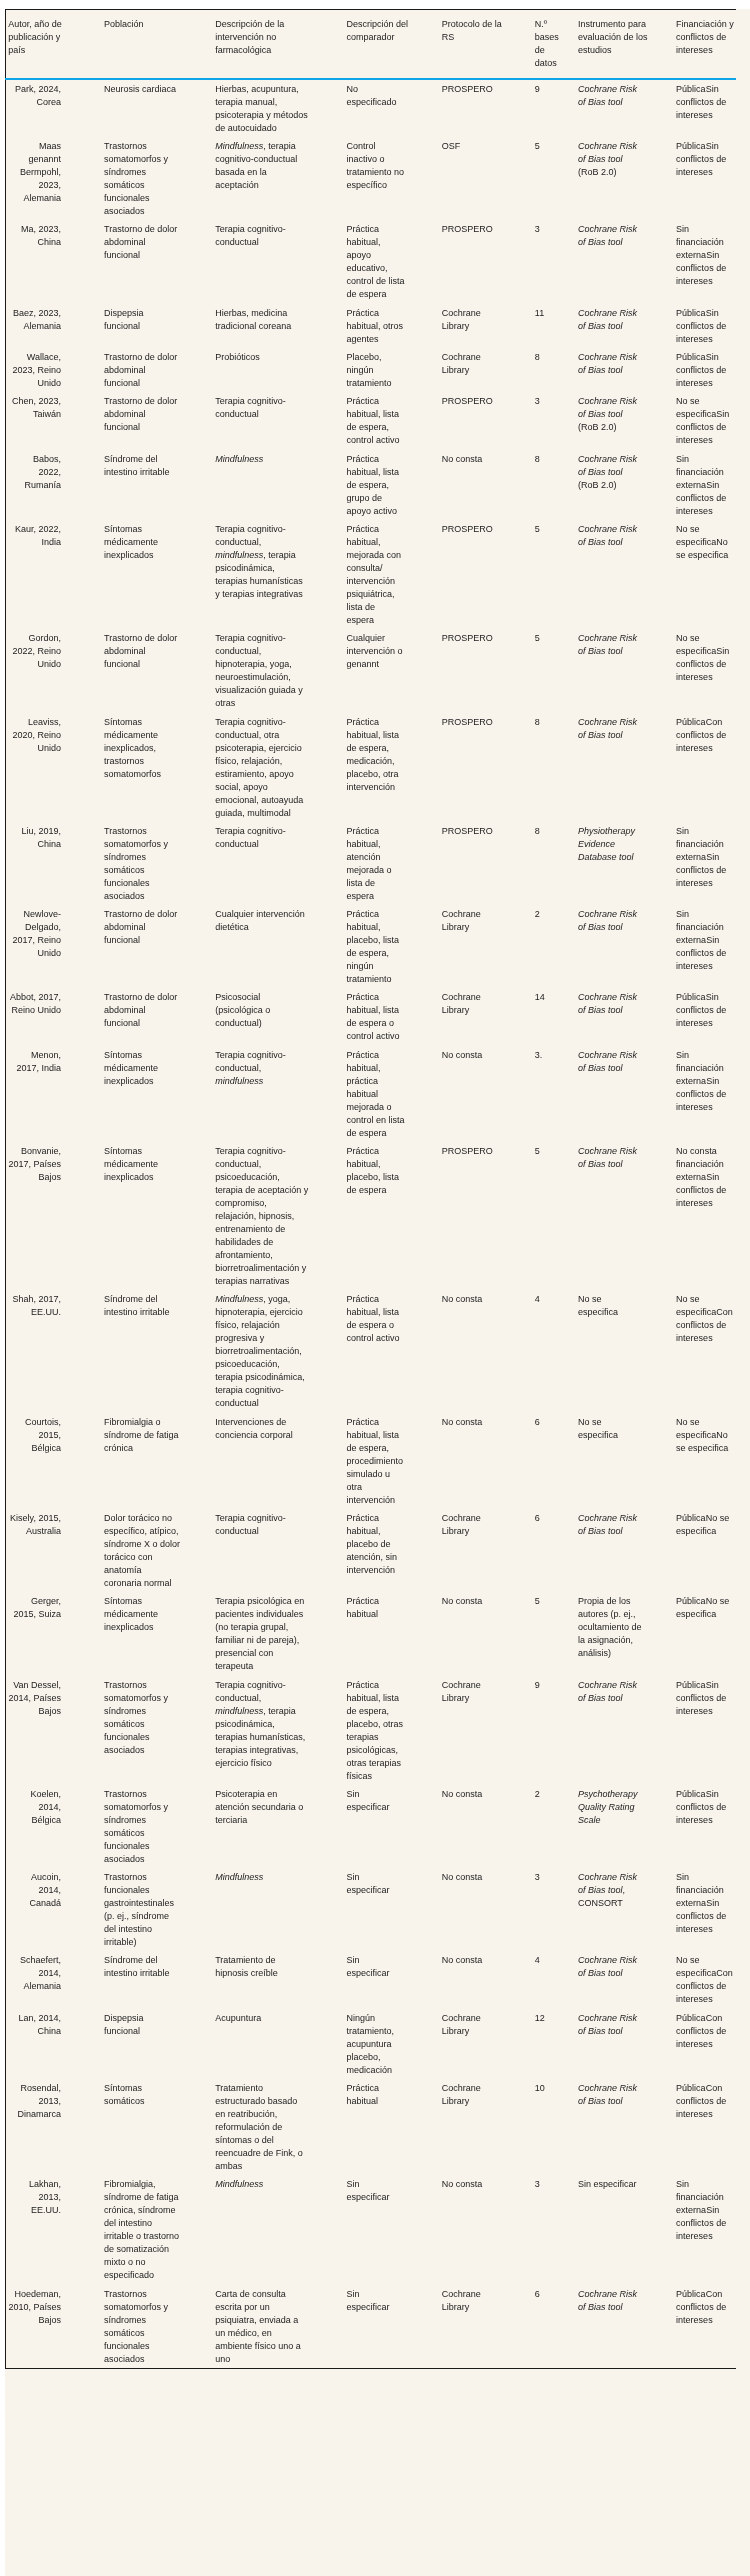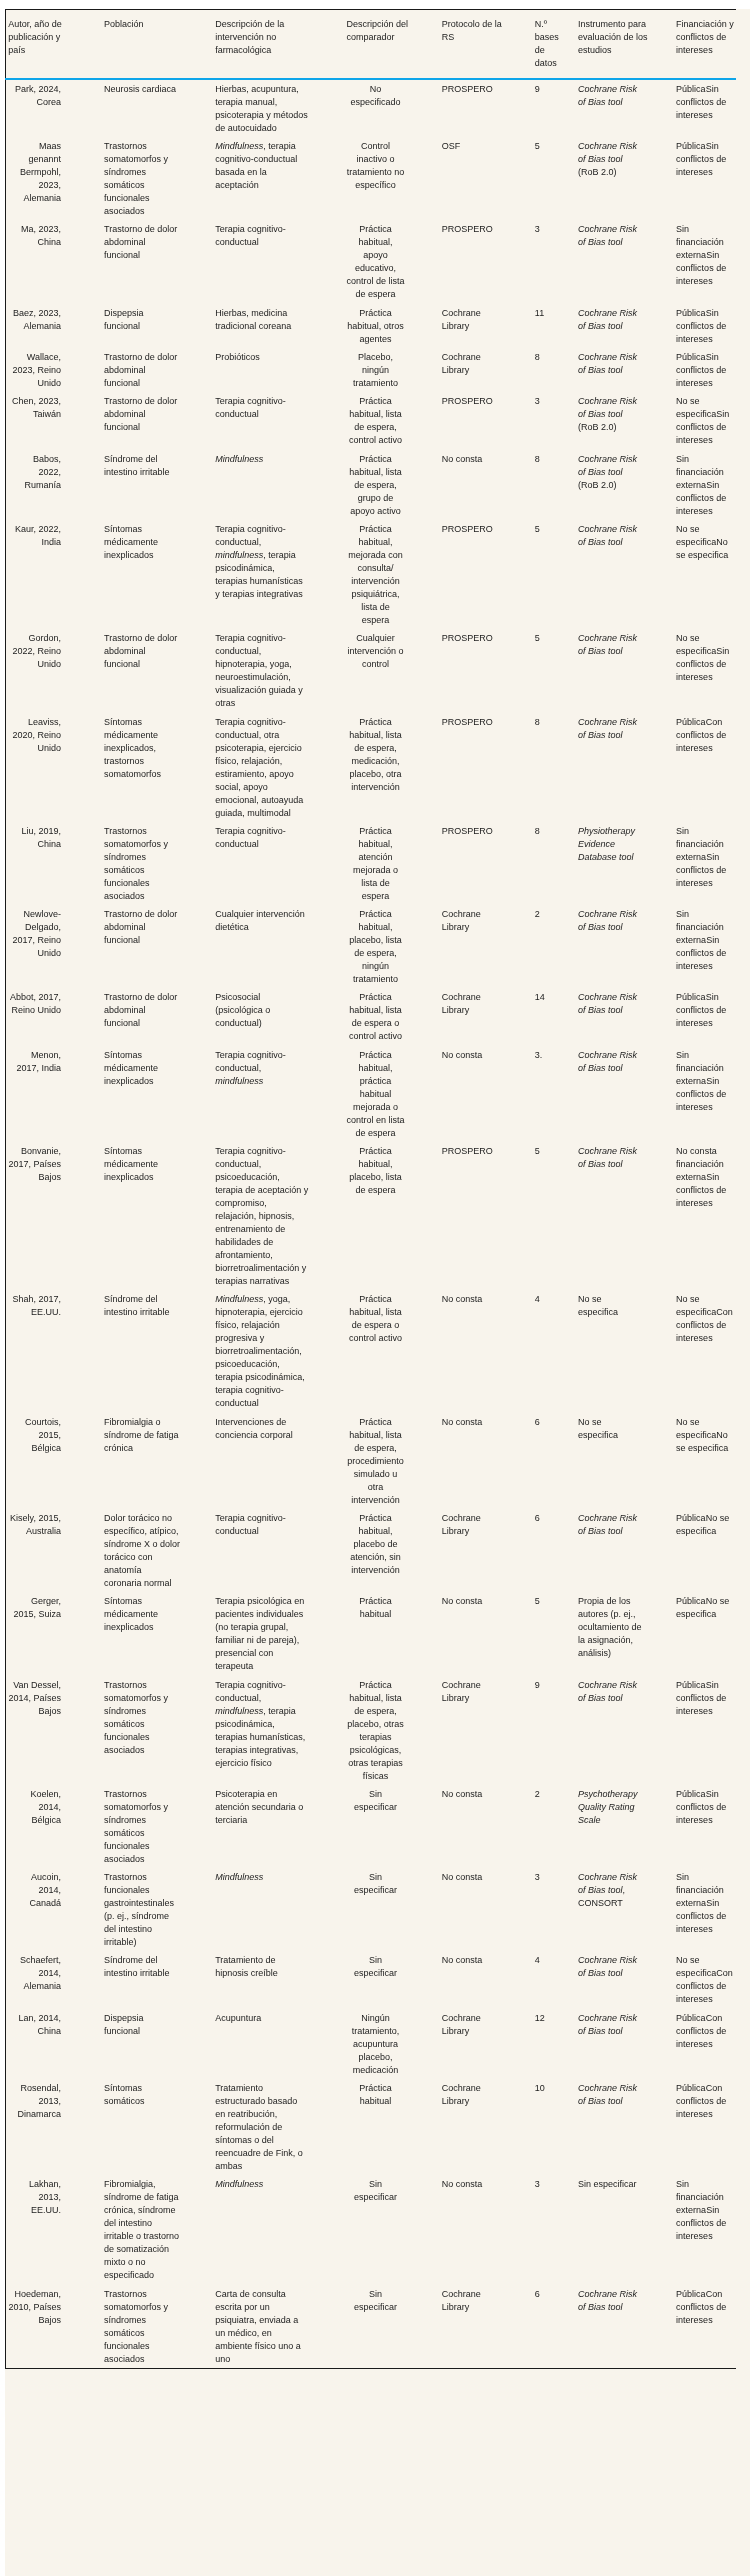--- a/index.html
+++ b/index.html
@@ -63,21 +63,21 @@
   thead th {
     border-bottom: 2px solid #0ea5e9;
     padding: 7.3px 31px 8px 2px;
   }
   tbody td { padding: 3.3px 31px 2px 2px; }
 
   
   tbody td.c1 { padding-right: 41px; text-align: right; }
   tbody td.c2 { padding-right: 33px; }
   tbody td.c3 { padding-right: 36px; }
-  tbody td.c4 { padding-right: 35px; text-align: center; }
+  tbody td.c4 { padding-right: 35px; }
   tbody td.c5 { padding-right: 31px; }
   tbody td.c6 { padding-right: 13.3px; }
   tbody td.c7 { padding-right: 31px; margin-top: 12px; }
   tbody td.c8 { padding-right: 1.3px;  }
 
   thead th.c1 { padding-right: 27px; }
   thead th.c2 { padding-right: 33px; }
   thead th.c3 { padding-right: 36px; }
   thead th.c4 { padding-right: 27px; }
   thead th.c5 { padding-right: 27px; margin-top: 48px; }
@@ -195,21 +195,21 @@
           <td class="c4">Práctica habitual, mejorada con consulta/ intervención psiquiátrica, lista de espera</td>
           <td class="c5">PROSPERO</td>
           <td class="c6">5</td>
           <td class="c7"><i>Cochrane Risk of Bias tool</i></td>
           <td class="c8">No se especificaNo se especifica</td>
         </tr>
         <tr>
           <td class="c1">Gordon, 2022, Reino Unido</td>
           <td class="c2">Trastorno de dolor abdominal funcional</td>
           <td class="c3">Terapia cognitivo-conductual, hipnoterapia, yoga, neuroestimulación, visualización guiada y otras</td>
-          <td class="c4">Cualquier intervención o control</td>
+          <td class="c4">Cualquier intervención o genannt</td>
           <td class="c5">PROSPERO</td>
           <td class="c6">5</td>
           <td class="c7"><i>Cochrane Risk of Bias tool</i></td>
           <td class="c8">No se especificaSin conflictos de intereses</td>
         </tr>
         <tr>
           <td class="c1">Leaviss, 2020, Reino Unido</td>
           <td class="c2">Síntomas médicamente inexplicados, trastornos somatomorfos</td>
           <td class="c3">Terapia cognitivo-conductual, otra psicoterapia, ejercicio físico, relajación, estiramiento, apoyo social, apoyo emocional, autoayuda guiada, multimodal</td>
           <td class="c4">Práctica habitual, lista de espera, medicación, placebo, otra intervención</td>

